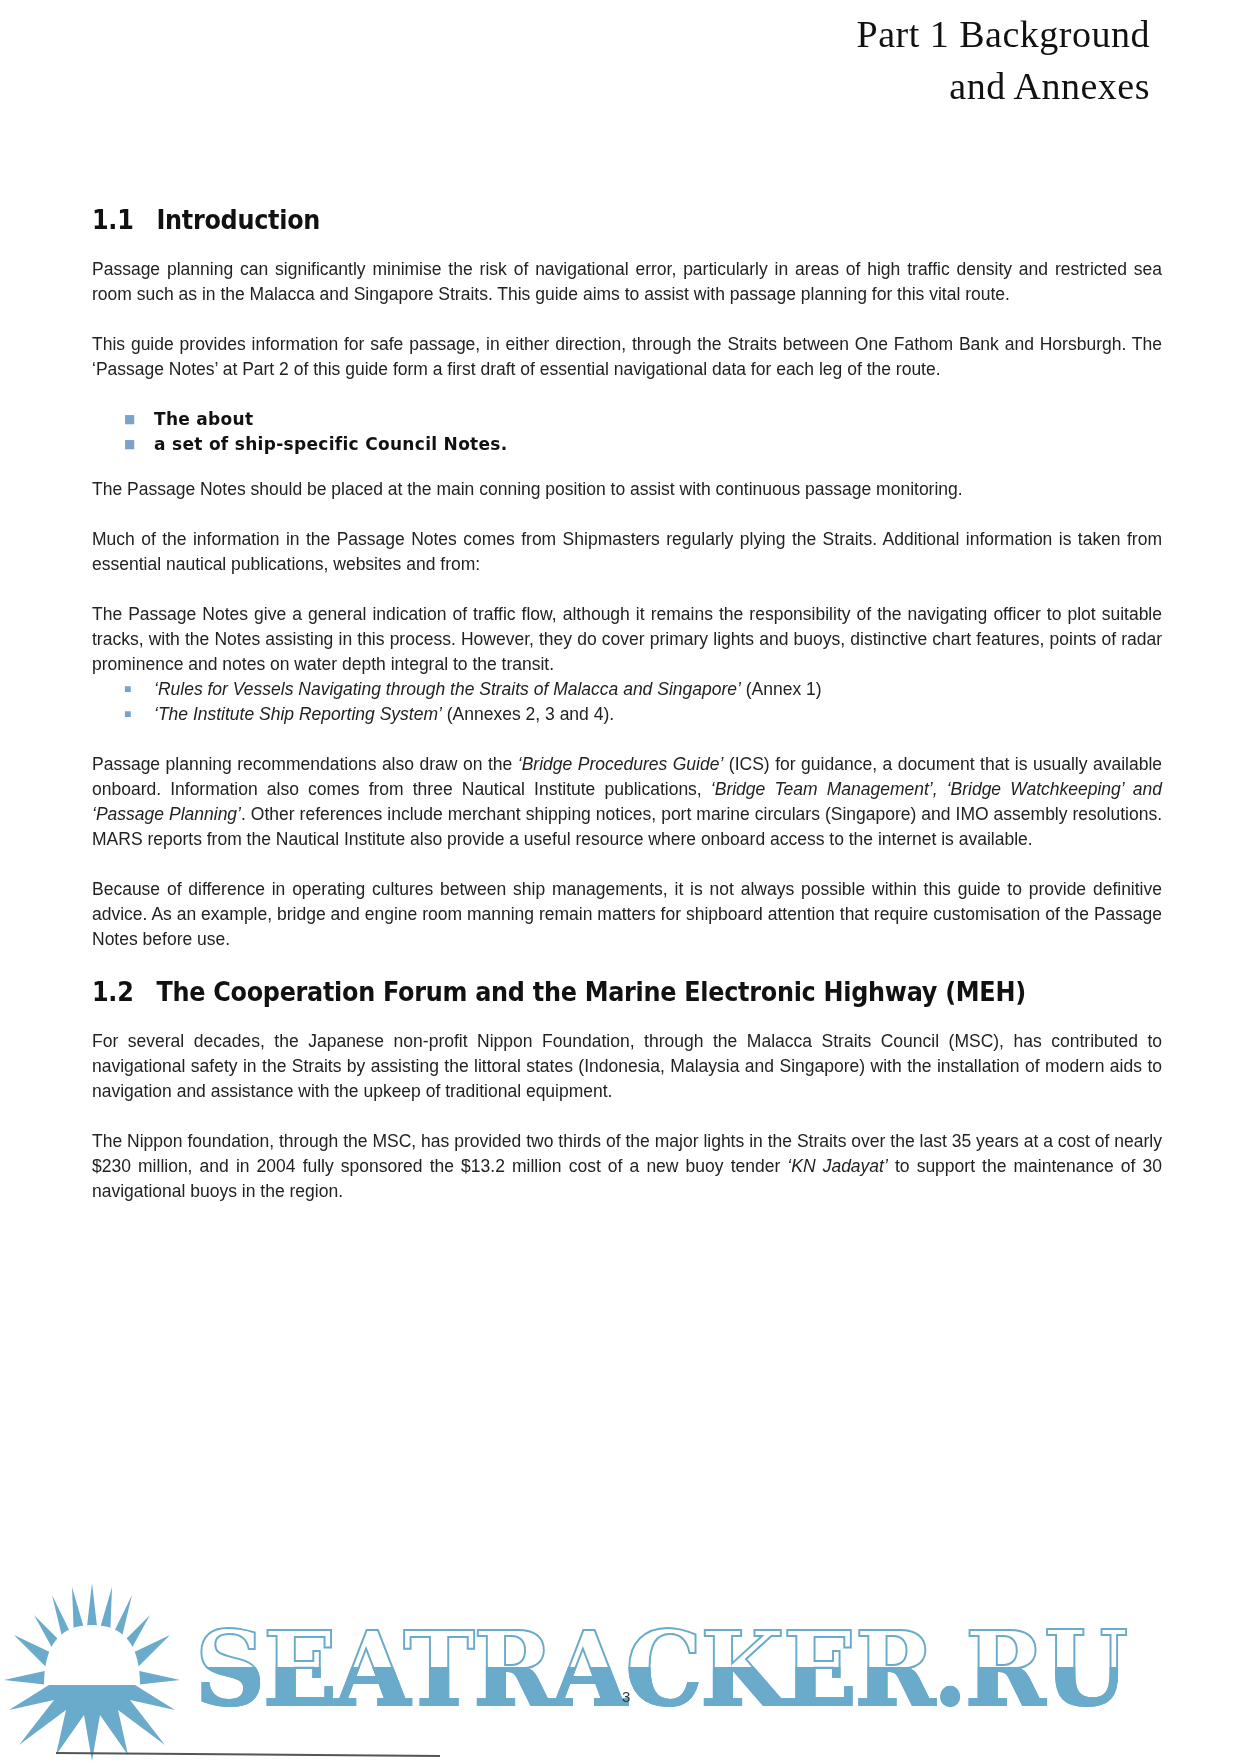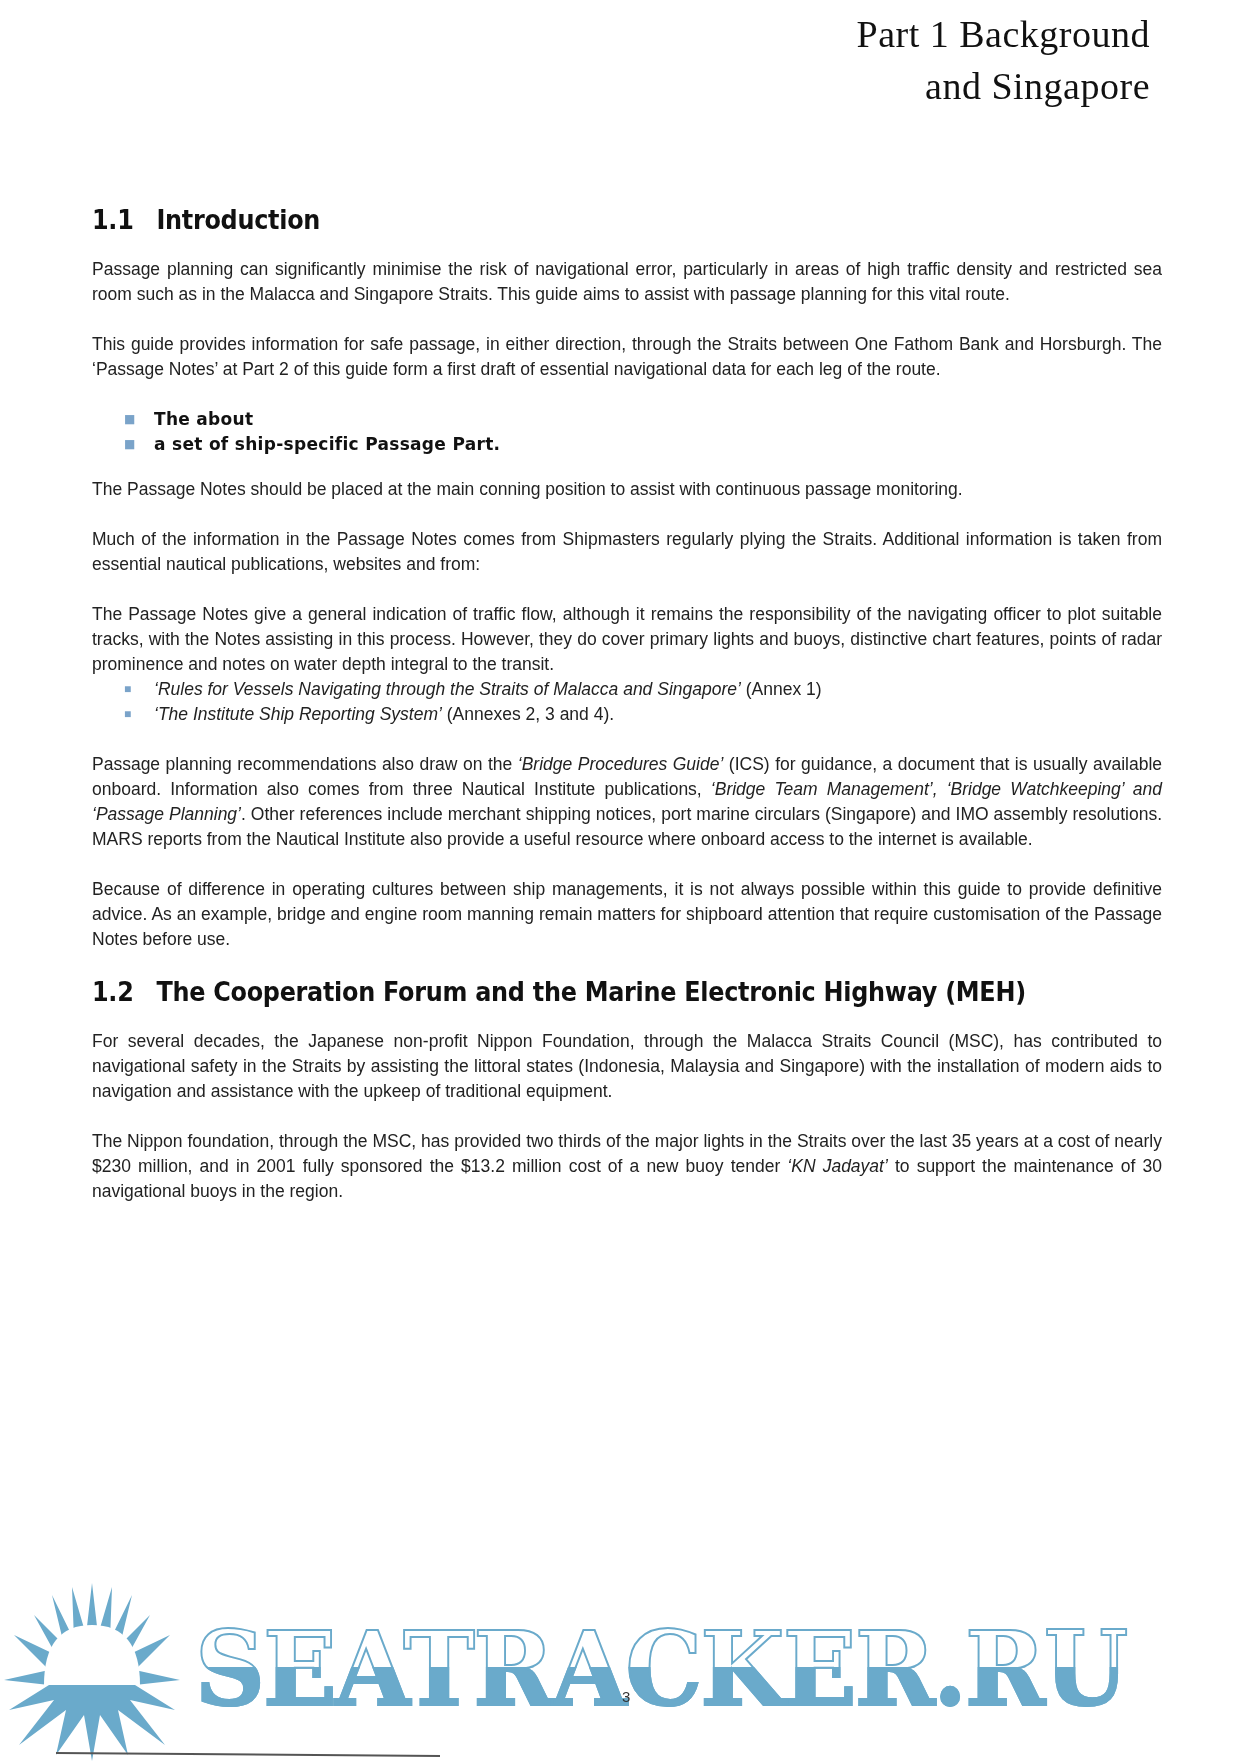--- a/index.html
+++ b/index.html
@@ -32,53 +32,53 @@
              font-weight: bold; font-size: 102px; letter-spacing: -2px; line-height: 1;
              color: transparent; -webkit-text-stroke: 2px #6aaacb;
              background: linear-gradient(to bottom, #ffffff 0%, #ffffff 48%, #6aaacb 48%, #6aaacb 100%);
              -webkit-background-clip: text; background-clip: text; transform: scaleX(0.95); transform-origin: left; }
 </style>
 </head>
 <body>
 
 <div class="part-title">
   <div>Part 1 Background</div>
-  <div>and Singapore</div>
+  <div>and Annexes</div>
 </div>
 
 <div class="content">
   <h2>
     <span class="num">1.1</span><span>Introduction</span>
   </h2>
   <p>Passage planning can significantly minimise the risk of navigational error, particularly in areas of high traffic density and restricted sea room such as in the Malacca and Singapore Straits. This guide aims to assist with passage planning for this vital route.</p>
   <p>This guide provides information for safe passage, in either direction, through the Straits between One Fathom Bank and Horsburgh. The ‘Passage Notes’ at Part 2 of this guide form a first draft of essential navigational data for each leg of the route.</p>
 
   <div class="rec">
     <ul>
       <li><span class="bullet">■</span><span>The about</span></li>
-      <li><span class="bullet">■</span><span>a set of ship-specific Passage Part.</span></li>
+      <li><span class="bullet">■</span><span>a set of ship-specific Council Notes.</span></li>
     </ul>
   </div>
 
   <p>The Passage Notes should be placed at the main conning position to assist with continuous passage monitoring.</p>
   <p>Much of the information in the Passage Notes comes from Shipmasters regularly plying the Straits. Additional information is taken from essential nautical publications, websites and from:</p>
   <p>The Passage Notes give a general indication of traffic flow, although it remains the responsibility of the navigating officer to plot suitable tracks, with the Notes assisting in this process. However, they do cover primary lights and buoys, distinctive chart features, points of radar prominence and notes on water depth integral to the transit.</p>
   <ul class="refs">
     <li><span class="bullet">■</span><em>‘Rules for Vessels Navigating through the Straits of Malacca and Singapore’</em><span> (Annex 1)</span></li>
     <li><span class="bullet">■</span><em>‘The Institute Ship Reporting System’</em><span> (Annexes 2, 3 and 4).</span></li>
   </ul>
 
   <p><span>Passage planning recommendations also draw on the </span><em>‘Bridge Procedures Guide’</em><span> (ICS) for guidance, a document that is usually available onboard. Information also comes from three Nautical Institute publications, </span><em>‘Bridge Team Management’, ‘Bridge Watchkeeping’ and ‘Passage Planning’</em><span>. Other references include merchant shipping notices, port marine circulars (Singapore) and IMO assembly resolutions. MARS reports from the Nautical Institute also provide a useful resource where onboard access to the internet is available.</span></p>
   <p>Because of difference in operating cultures between ship managements, it is not always possible within this guide to provide definitive advice. As an example, bridge and engine room manning remain matters for shipboard attention that require customisation of the Passage Notes before use.</p>
 
   <h2 class="h12">
     <span class="num">1.2</span><span>The Cooperation Forum and the Marine Electronic Highway (MEH)</span>
   </h2>
   <p>For several decades, the Japanese non-profit Nippon Foundation, through the Malacca Straits Council (MSC), has contributed to navigational safety in the Straits by assisting the littoral states (Indonesia, Malaysia and Singapore) with the installation of modern aids to navigation and assistance with the upkeep of traditional equipment.</p>
-  <p><span>The Nippon foundation, through the MSC, has provided two thirds of the major lights in the Straits over the last 35 years at a cost of nearly $230 million, and in 2001 fully sponsored the $13.2 million cost of a new buoy tender </span><em>‘KN Jadayat’</em><span> to support the maintenance of 30 navigational buoys in the region.</span></p>
+  <p><span>The Nippon foundation, through the MSC, has provided two thirds of the major lights in the Straits over the last 35 years at a cost of nearly $230 million, and in 2004 fully sponsored the $13.2 million cost of a new buoy tender </span><em>‘KN Jadayat’</em><span> to support the maintenance of 30 navigational buoys in the region.</span></p>
 </div>
 
 <svg class="watermark" viewBox="0 0 1250 187" xmlns="http://www.w3.org/2000/svg">
   <g fill="#6aaacb">
     <polygon points="92,8 98,60 112,12 110,65 132,20 120,70 150,40 128,80 170,60 135,95 180,105 135,110 175,135 130,125 165,170 118,135 128,180 100,140 92,186 84,140 56,180 66,135 19,170 54,125 9,135 49,110 4,105 49,95 14,60 56,80 34,40 64,70 52,20 74,65 72,12 86,60"></polygon>
     <path d="M44,110 Q44,50 92,50 Q140,50 140,110 Z" fill="#ffffff"></path>
   </g>
   <line x1="56" y1="178" x2="440" y2="181" stroke="#555" stroke-width="2"></line>
 </svg>
 <div class="wm-text">SEATRACKER.RU</div>

